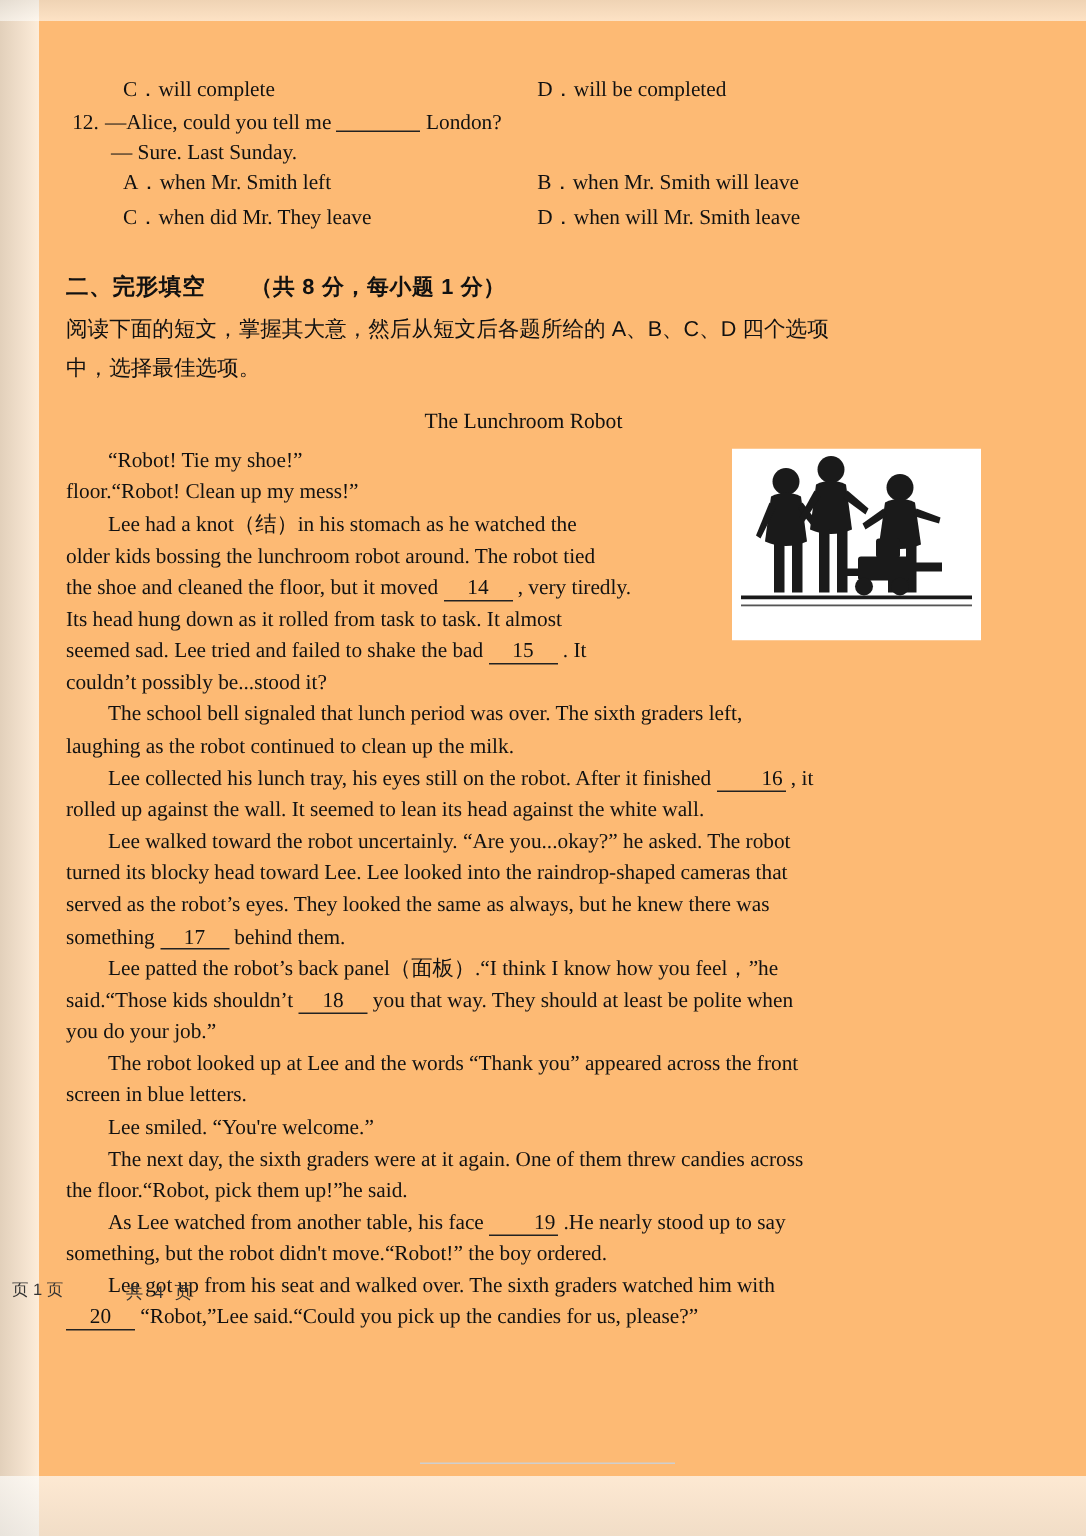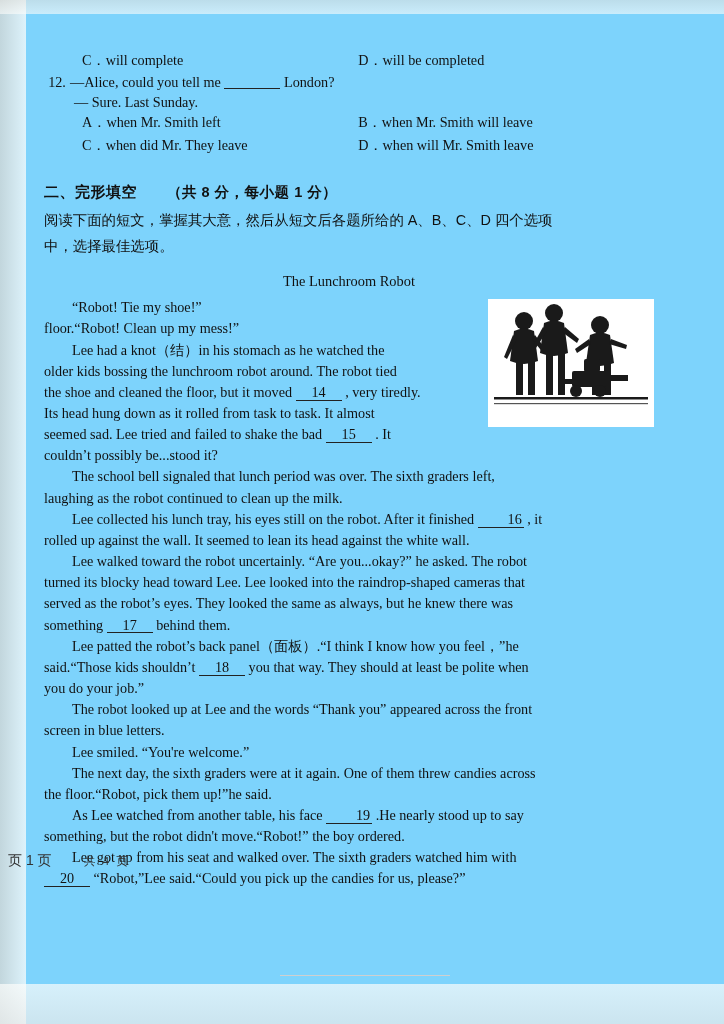--- a/index.html
+++ b/index.html
@@ -11,21 +11,21 @@
     width: 724px;
     height: 1024px;
     font-family: "Liberation Serif", serif;
     color: #111;
     position: relative;
     overflow: hidden;
   }
   .page {
     position: absolute;
     inset: 0;
-    background: #7dd3fc;
+    background: #fdba74;
   }
   
   .scan-edge-left {
     position: absolute;
     left: 0; top: 0; bottom: 0;
     width: 26px;
     background: linear-gradient(to right, #d9d7d2, #fdfdfb);
     opacity: .75;
   }
   .scan-edge-top {
@@ -127,21 +127,21 @@
     top: 852px;
     width: 700px;
     font-family: "Liberation Sans", sans-serif;
     font-size: 11px;
     color: #333;
   }
   .footer .left-pg {
     position: absolute;
     left: 0;
     top: 0;
-    font-size: 14px;
+    font-size: 11px;
   }
   .footer .center-pg {
     position: absolute;
     left: 76px;
     top: 2px;
     font-size: 11.5px;
     letter-spacing: 2px;
   }
   .rule-bottom {
     position: absolute;

